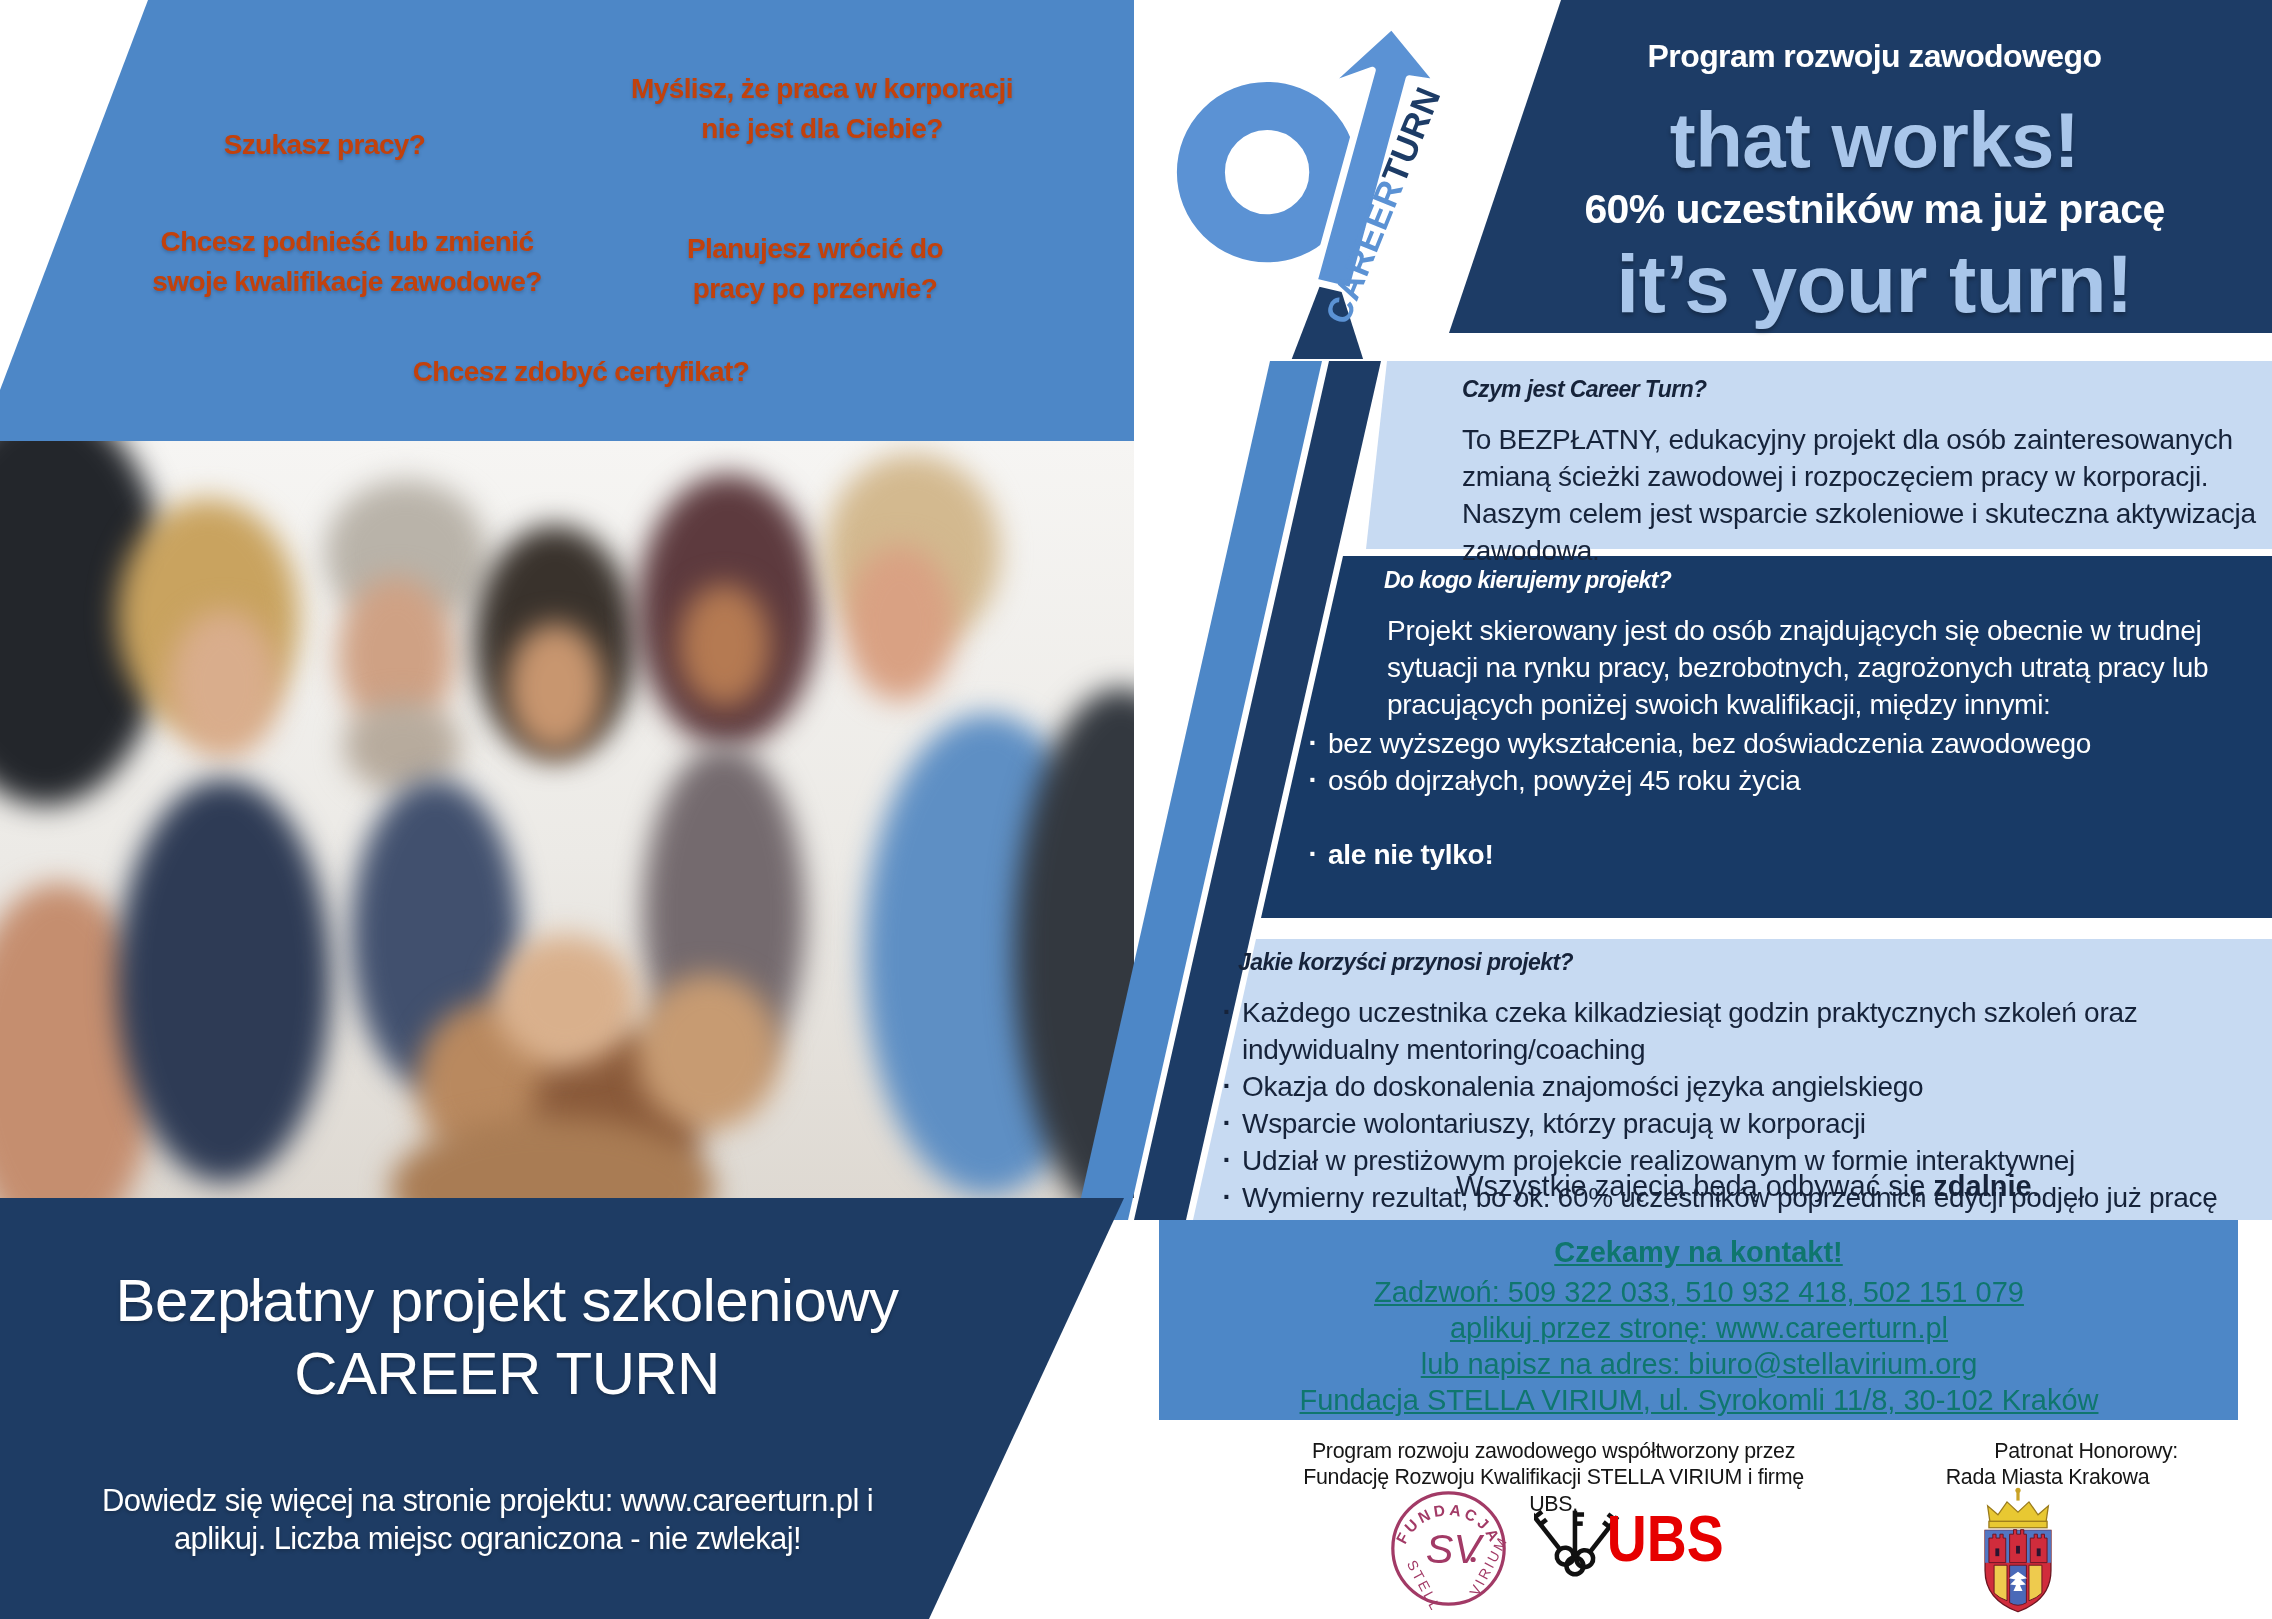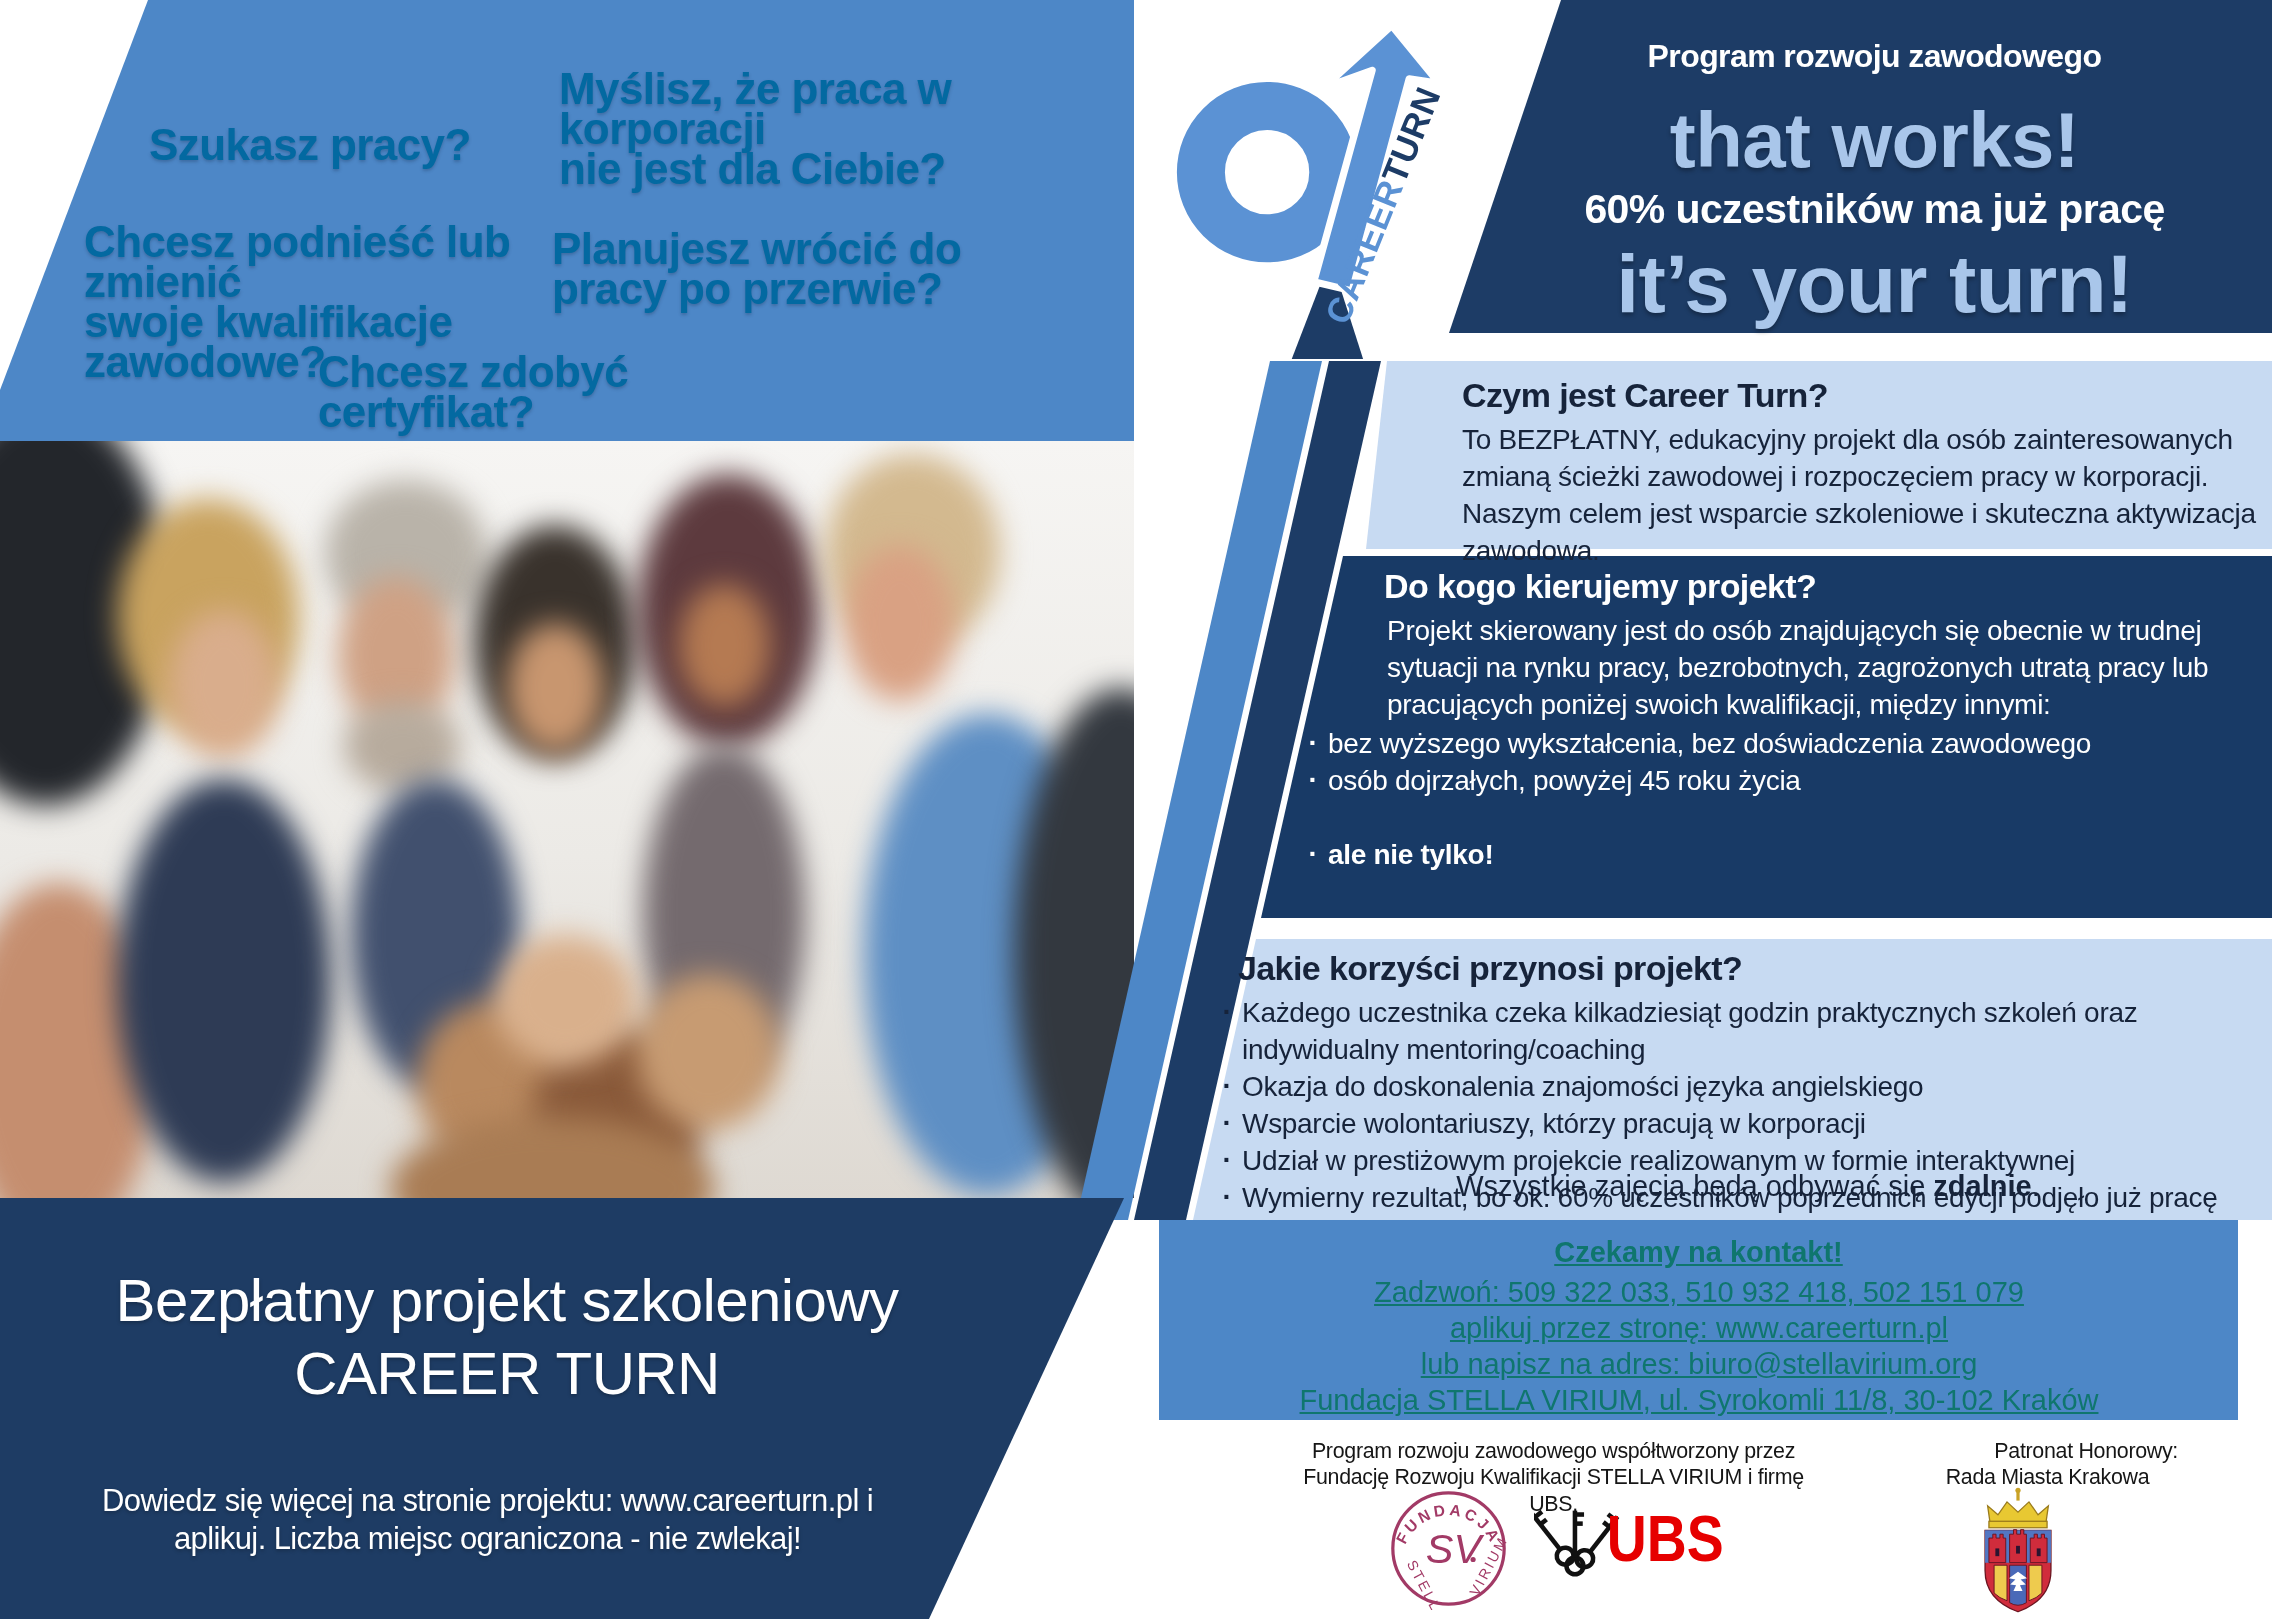--- a/index.html
+++ b/index.html
@@ -24,30 +24,30 @@
     clip-path:polygon(1343px 556px,2273px 556px,2273px 918px,1261px 918px);}
   .panel-korzysci{background:#c7daf2;
     clip-path:polygon(1256px 939px,2273px 939px,2273px 1220px,1193px 1220px);}
   .panel-kontakt{background:#4d87c7;left:1159px;top:1220px;width:1079px;height:200px;}
   
   .photo{left:0;top:441px;width:1134px;height:757px;overflow:hidden;
          background:linear-gradient(180deg,#f6f5f3 0%,#eceae6 55%,#ded9d2 100%);}
   .photo .blob{position:absolute;border-radius:50%;filter:blur(14.3px);}
   
   .t{position:absolute;}
-  .q{color:#0369a1;font-weight:700;font-size:44px;line-height:40px;text-align:left;
+  .q{color:#c2410c;font-weight:700;font-size:28px;line-height:40px;text-align:center;
      letter-spacing:-0.6px;text-shadow:0 1.9px 3.2px rgba(20,40,70,.28);}
   .banner{color:#fff;text-align:center;letter-spacing:-0.6px;font-weight:400;
      text-shadow:0 1.9px 3.9px rgba(0,0,0,.25);}
   .hline{color:#fff;font-weight:700;text-align:center;width:773px;left:1488px;letter-spacing:-0.6px;}
   .pale{color:#a9c6ea;text-shadow:0 2.6px 4.5px rgba(0,0,0,.3);}
   .dark-txt{color:#16233a;}
   .white-txt{color:#ffffff;}
   .kontakt-txt{color:#0f766e;text-decoration:underline;}
-  h3.sec{margin:0;font-size:34px;font-weight:700;letter-spacing:-0.6px;}
+  h3.sec{margin:0;font-size:23px;font-weight:700;letter-spacing:-0.6px;font-style:italic;}
   .body43{font-size:28px;line-height:37px;letter-spacing:-0.3px;}
   ul.blist{list-style:none;margin:0;padding:0;}
   ul.blist li,.blt{position:relative;padding-left:22px;font-size:28px;line-height:37px;letter-spacing:-0.3px;}
   ul.blist li::before,.blt::before{content:"·";position:absolute;left:2.6px;top:-1.3px;font-weight:700;}
   .center{text-align:center;}
   .small-foot{font-size:21.4px;line-height:27px;color:#161616;text-align:center;letter-spacing:-0.3px;}
   .kon-line{font-size:29px;line-height:36px;}
   svg text{font-family:"Liberation Sans",sans-serif;}
 </style>
 </head>

